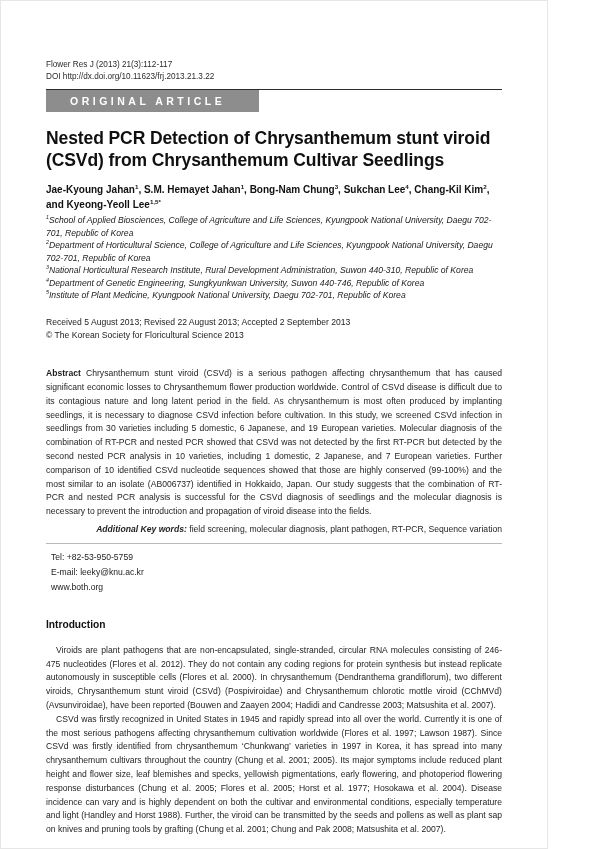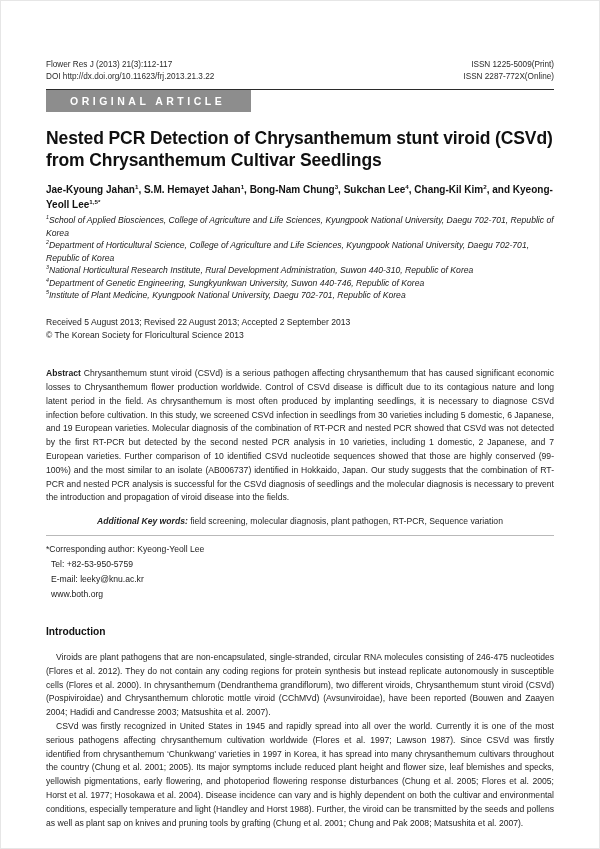--- a/index.html
+++ b/index.html
@@ -3,72 +3,68 @@
 <meta charset="utf-8">
 <style>
   :root{
     --badge-bg:#8d8d8d; --badge-text:#ffffff; --rule:#2b2b2b;
     --footnote-rule:#b9b9b9; --text:#1c1c1c; --page-border:#e6e6e6;
   }
   *{margin:0;padding:0;box-sizing:border-box;}
   html,body{background:#fff;}
   body{font-family:"Liberation Sans","DejaVu Sans",sans-serif;color:var(--text);}
   .page{
-    position:relative;width:600px;height:849px;background:#fff;
+    position:relative;width:548px;height:849px;background:#fff;
     border:1px solid var(--page-border);
     padding:58px 45px 48px 45px;overflow:hidden;
   }
   
   .masthead{display:flex;justify-content:space-between;align-items:flex-start;
     font-size:8.2px;line-height:1.5;color:#2a2a2a;}
   .mast-right{text-align:right;}
   .head-rule{border-top:1.6px solid var(--rule);margin-top:5px;}
   .badge{
     display:inline-block;background:var(--badge-bg);color:var(--badge-text);
     font-size:10.5px;font-weight:bold;letter-spacing:3.5px;
-    padding:5px 26px 5px 24px;margin-top:0px;
+    padding:5px 34px 5px 24px;margin-top:0px;
   }
   
   h1.title{font-size:17.5px;font-weight:bold;line-height:1.28;margin-top:15px;
     letter-spacing:-0.1px;color:#101010;}
   .authors{font-size:10px;font-weight:bold;line-height:1.5;margin-top:11px;color:#111;}
   .affiliations{margin-top:2px;font-size:8.6px;font-style:italic;line-height:1.45;color:#222;}
   .affiliations div{margin:0;}
   sup{font-size:0.62em;vertical-align:super;line-height:0;}
   .s-i{}
   .s-b{font-weight:bold;}
   .s-bi{font-weight:bold;font-style:italic;}
   
   .dates{margin-top:14px;font-size:8.6px;line-height:1.55;}
   
   .columns{display:flex;gap:24px;margin-top:25px;min-height:438px;flex-direction:column;}
   .col{flex:1 1 0;display:flex;flex-direction:column;}
   .bodytext{font-size:8.6px;line-height:13.8px;text-align:justify;color:#1e1e1e;}
   p.abstract{margin:0;}
-  p.keywords{margin-top:10px;text-align:center;}
+  p.keywords{margin-top:4px;text-align:right;}
   .footnote{margin-top:auto;padding-top:6px;}
   .foot-rule{border-top:1.6px solid var(--footnote-rule);margin-bottom:6px;}
   .footnote div{font-size:8.6px;line-height:1.75;}
   .footnote .indent{padding-left:5px;}
   h2.section{font-size:10.2px;font-weight:bold;color:#111;margin-bottom:14px;}
   .col p.indented{text-indent:10px;margin:0;}
 </style>
 </head>
 <body>
 
 <div class="page">
 
   <div class="masthead">
     <div class="mast-left">
       <div>Flower Res J (2013) 21(3):112-117</div>
       <div>DOI http://dx.doi.org/10.11623/frj.2013.21.3.22</div>
-    </div>
-    <div class="mast-right">
-      <div>ISSN 1225-5009(Print)</div>
-      <div>ISSN 2287-772X(Online)</div>
     </div>
   </div>
 
   <div class="head-rule"></div>
 
   <div class="badge">ORIGINAL ARTICLE</div>
 
   <h1 class="title"><span>Nested PCR Detection of </span><span class="s-i">Chrysanthemum stunt viroid</span><span> (CSVd) from Chrysanthemum Cultivar Seedlings</span></h1>
 
   <div class="authors"><span>Jae-Kyoung Jahan</span><sup>1</sup><span>, S.M. Hemayet Jahan</span><sup>1</sup><span>, Bong-Nam Chung</span><sup>3</sup><span>, Sukchan Lee</span><sup>4</sup><span>, Chang-Kil Kim</span><sup>2</sup><span>, and Kyeong-Yeoll Lee</span><sup>1,5*</sup></div>
@@ -86,21 +82,20 @@
     <div>© The Korean Society for Floricultural Science 2013</div>
   </div>
 
   <div class="columns">
 
     <div class="col">
       <p class="bodytext abstract"><span class="s-b">Abstract </span><span class="s-i">Chrysanthemum stunt viroid</span><span> (CSVd) is a serious pathogen affecting chrysanthemum that has caused significant economic losses to </span><span class="s-i">Chrysanthemum</span><span> flower production worldwide. Control of CSVd disease is difficult due to its contagious nature and long latent period in the field. As chrysanthemum is most often produced by implanting seedlings, it is necessary to diagnose CSVd infection before cultivation. In this study, we screened CSVd infection in seedlings from 30 varieties including 5 domestic, 6 Japanese, and 19 European varieties. Molecular diagnosis of the combination of RT-PCR and nested PCR showed that CSVd was not detected by the first RT-PCR but detected by the second nested PCR analysis in 10 varieties, including 1 domestic, 2 Japanese, and 7 European varieties. Further comparison of 10 identified CSVd nucleotide sequences showed that those are highly conserved (99-100%) and the most similar to an isolate (AB006737) identified in Hokkaido, Japan. Our study suggests that the combination of RT-PCR and nested PCR analysis is successful for the CSVd diagnosis of seedlings and the molecular diagnosis is necessary to prevent the introduction and propagation of viroid disease into the fields.</span></p>
       <p class="bodytext keywords"><span class="s-bi">Additional Key words:</span><span> field screening, molecular diagnosis, plant pathogen, RT-PCR, Sequence variation</span></p>
       <div class="footnote">
         <div class="foot-rule"></div>
-        <div>*Corresponding author: Kyeong-Yeoll Lee</div>
         <div class="indent">Tel: +82-53-950-5759</div>
         <div class="indent">E-mail: leeky@knu.ac.kr</div>
         <div class="indent">www.both.org</div>
       </div>
     </div>
 
     <div class="col">
       <h2 class="section">Introduction</h2>
       <p class="bodytext indented"><span>Viroids are plant pathogens that are non-encapsulated, single-stranded, circular RNA molecules consisting of 246-475 nucleotides (Flores et al. 2012). They do not contain any coding regions for protein synthesis but instead replicate autonomously in susceptible cells (Flores et al. 2000). In chrysanthemum (</span><span class="s-i">Dendranthema grandiflorum</span><span>), two different viroids, </span><span class="s-i">Chrysanthemum stunt viroid</span><span> (CSVd) (Pospiviroidae) and </span><span class="s-i">Chrysanthemum chlorotic mottle viroid</span><span> (CChMVd) (Avsunviroidae), have been reported (Bouwen and Zaayen 2004; Hadidi and Candresse 2003; Matsushita et al. 2007).</span></p>
       <p class="bodytext indented"><span>CSVd was firstly recognized in United States in 1945 and rapidly spread into all over the world. Currently it is one of the most serious pathogens affecting chrysanthemum cultivation worldwide (Flores et al. 1997; Lawson 1987). Since CSVd was firstly identified from chrysanthemum ‘Chunkwang’ varieties in 1997 in Korea, it has spread into many chrysanthemum cultivars throughout the country (Chung et al. 2001; 2005). Its major symptoms include reduced plant height and flower size, leaf blemishes and specks, yellowish pigmentations, early flowering, and photoperiod flowering response disturbances (Chung et al. 2005; Flores et al. 2005; Horst et al. 1977; Hosokawa et al. 2004). Disease incidence can vary and is highly dependent on both the cultivar and environmental conditions, especially temperature and light (Handley and Horst 1988). Further, the viroid can be transmitted by the seeds and pollens as well as plant sap on knives and pruning tools by grafting (Chung et al. 2001; Chung and Pak 2008; Matsushita et al. 2007).</span></p>

